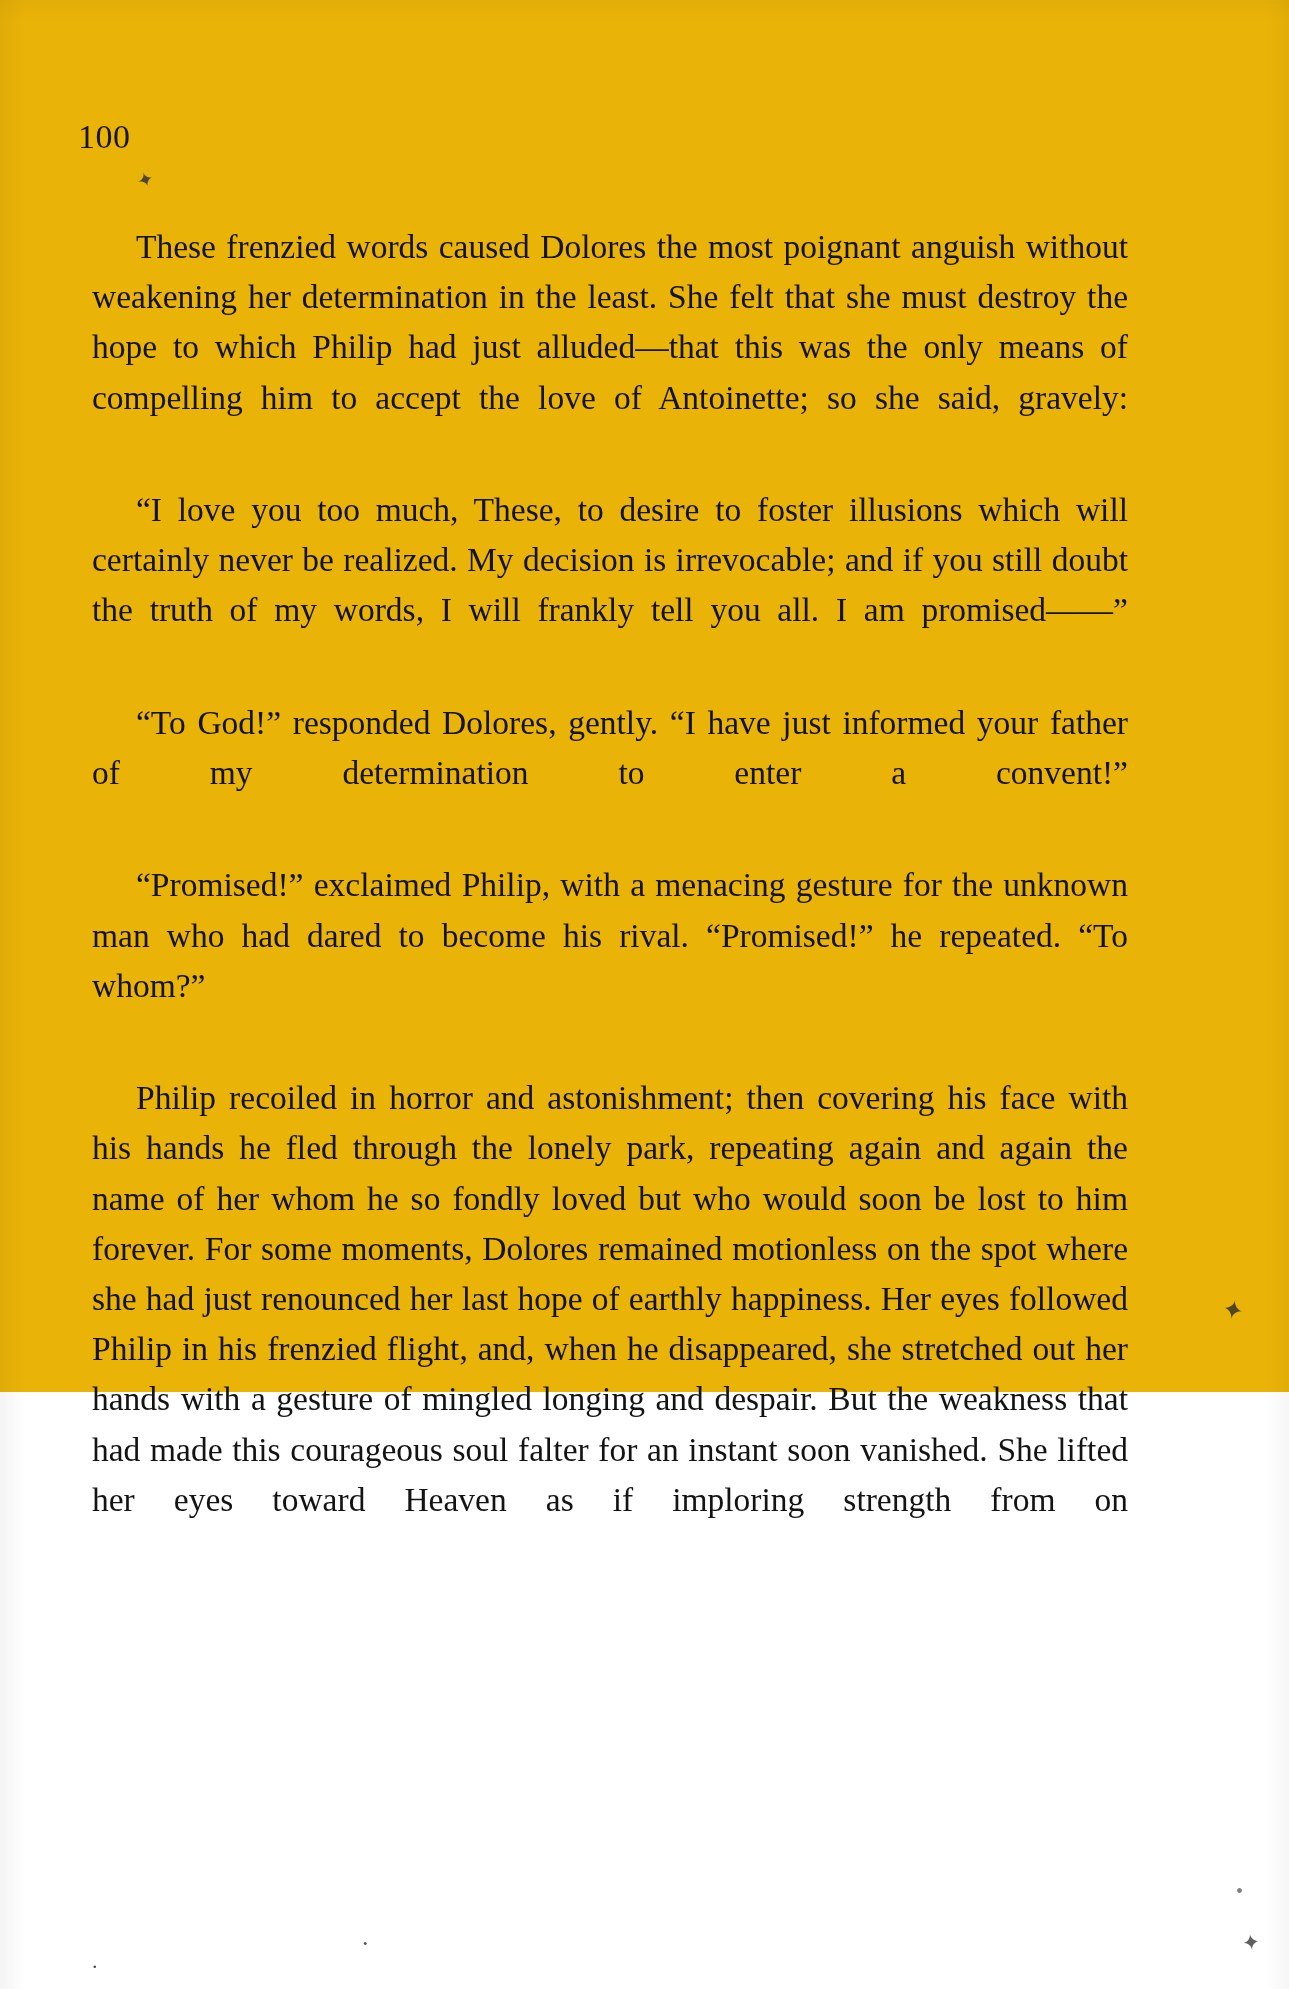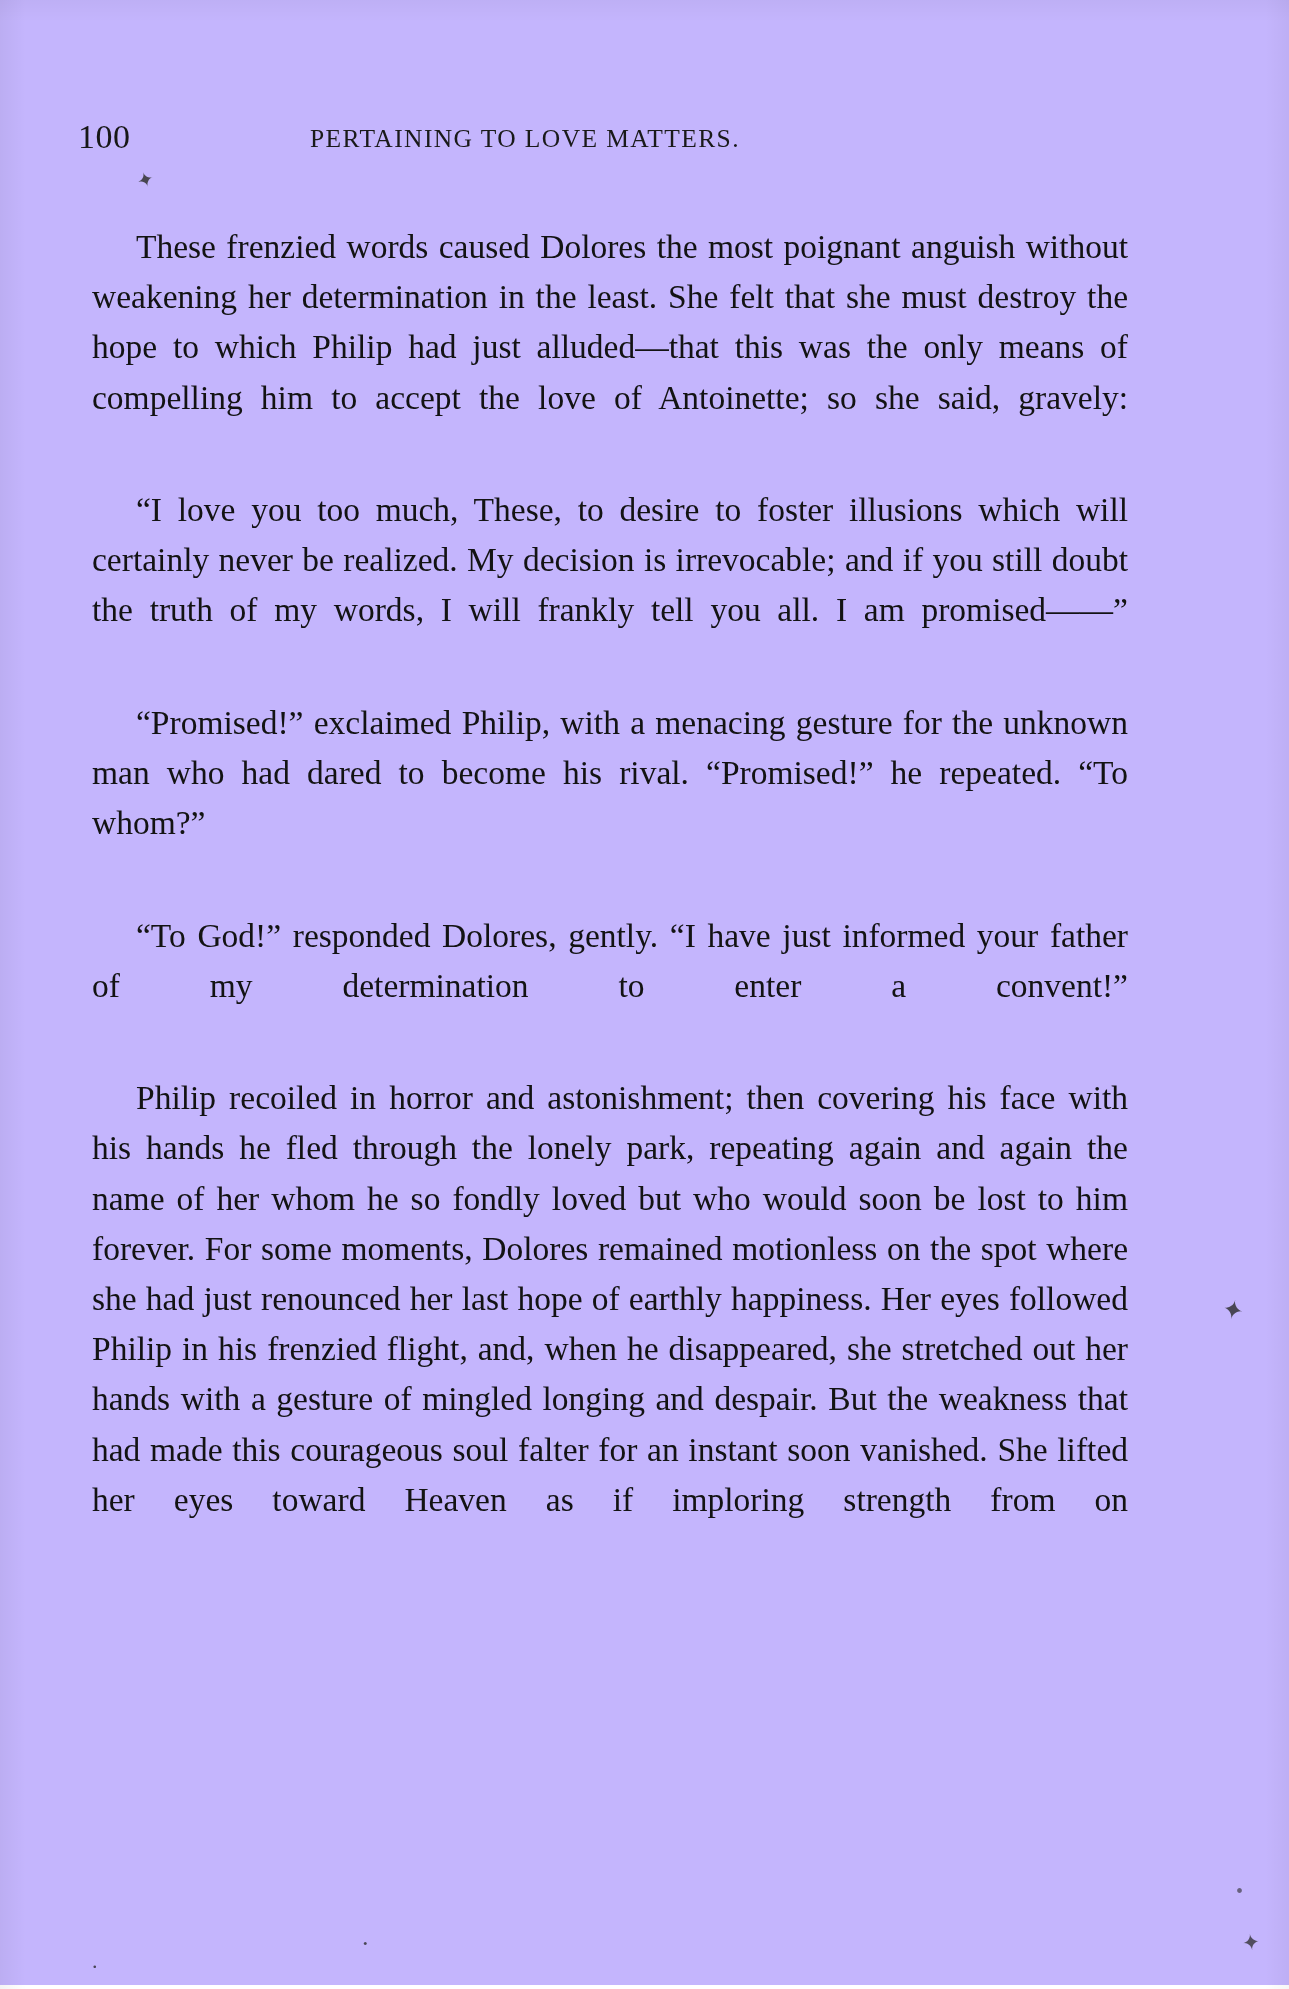--- a/index.html
+++ b/index.html
@@ -14,22 +14,22 @@
     overflow: hidden;
     font-family: "Liberation Serif", serif;
     color: #111111;
   }
 
   .page {
     position: absolute;
     left: 0;
     top: 0;
     width: 1289px;
-    height: 1985px;
-    background: #c4b5fd;
+    height: 1392px;
+    background: #eab308;
   }
 
   
   .page-header {
     position: absolute;
     left: 78px;
     top: 118px;
     width: 1060px;
     height: 42px;
   }
@@ -156,28 +156,27 @@
 
 <div class="page">
 
   <div class="edge-top"></div>
   <div class="edge-left"></div>
   <div class="edge-right"></div>
 
   <div class="page-header">
     <div class="folio">100</div>
     <div class="folio-smudge">✦</div>
-    <div class="running-head">PERTAINING TO LOVE MATTERS.</div>
   </div>
 
   <div class="textblock">
     <p class="para">These frenzied words caused Dolores the most poignant anguish without weakening her determination in the least. She felt that she must destroy the hope to which Philip had just alluded—that this was the only means of compelling him to accept the love of Antoinette; so she said, gravely:</p>
     <p class="para">“I love you too much, These, to desire to foster illusions which will certainly never be realized. My decision is irrevocable; and if you still doubt the truth of my words, I will frankly tell you all. I am promised——”</p>
+    <p class="para">“To God!” responded Dolores, gently. “I have just informed your father of my determination to enter a convent!”</p>
     <p class="para">“Promised!” exclaimed Philip, with a menacing gesture for the unknown man who had dared to become his rival. “Promised!” he repeated. “To whom?”</p>
-    <p class="para">“To God!” responded Dolores, gently. “I have just informed your father of my determination to enter a convent!”</p>
     <p class="para last-loose">Philip recoiled in horror and astonishment; then covering his face with his hands he fled through the lonely park, repeating again and again the name of her whom he so fondly loved but who would soon be lost to him forever. For some moments, Dolores remained motionless on the spot where she had just renounced her last hope of earthly happiness. Her eyes followed Philip in his frenzied flight, and, when he disappeared, she stretched out her hands with a gesture of mingled longing and despair. But the weakness that had made this courageous soul falter for an instant soon vanished. She lifted her eyes toward Heaven as if imploring strength from on</p>
   </div>
 
   <div class="blemish blem-right-arrow">✦</div>
   <div class="blemish blem-bottom-dot">.</div>
   <div class="blemish blem-bottom-left">.</div>
   <div class="blemish blem-bottom-right-1">•</div>
   <div class="blemish blem-bottom-right-2">✦</div>
 
 </div>

